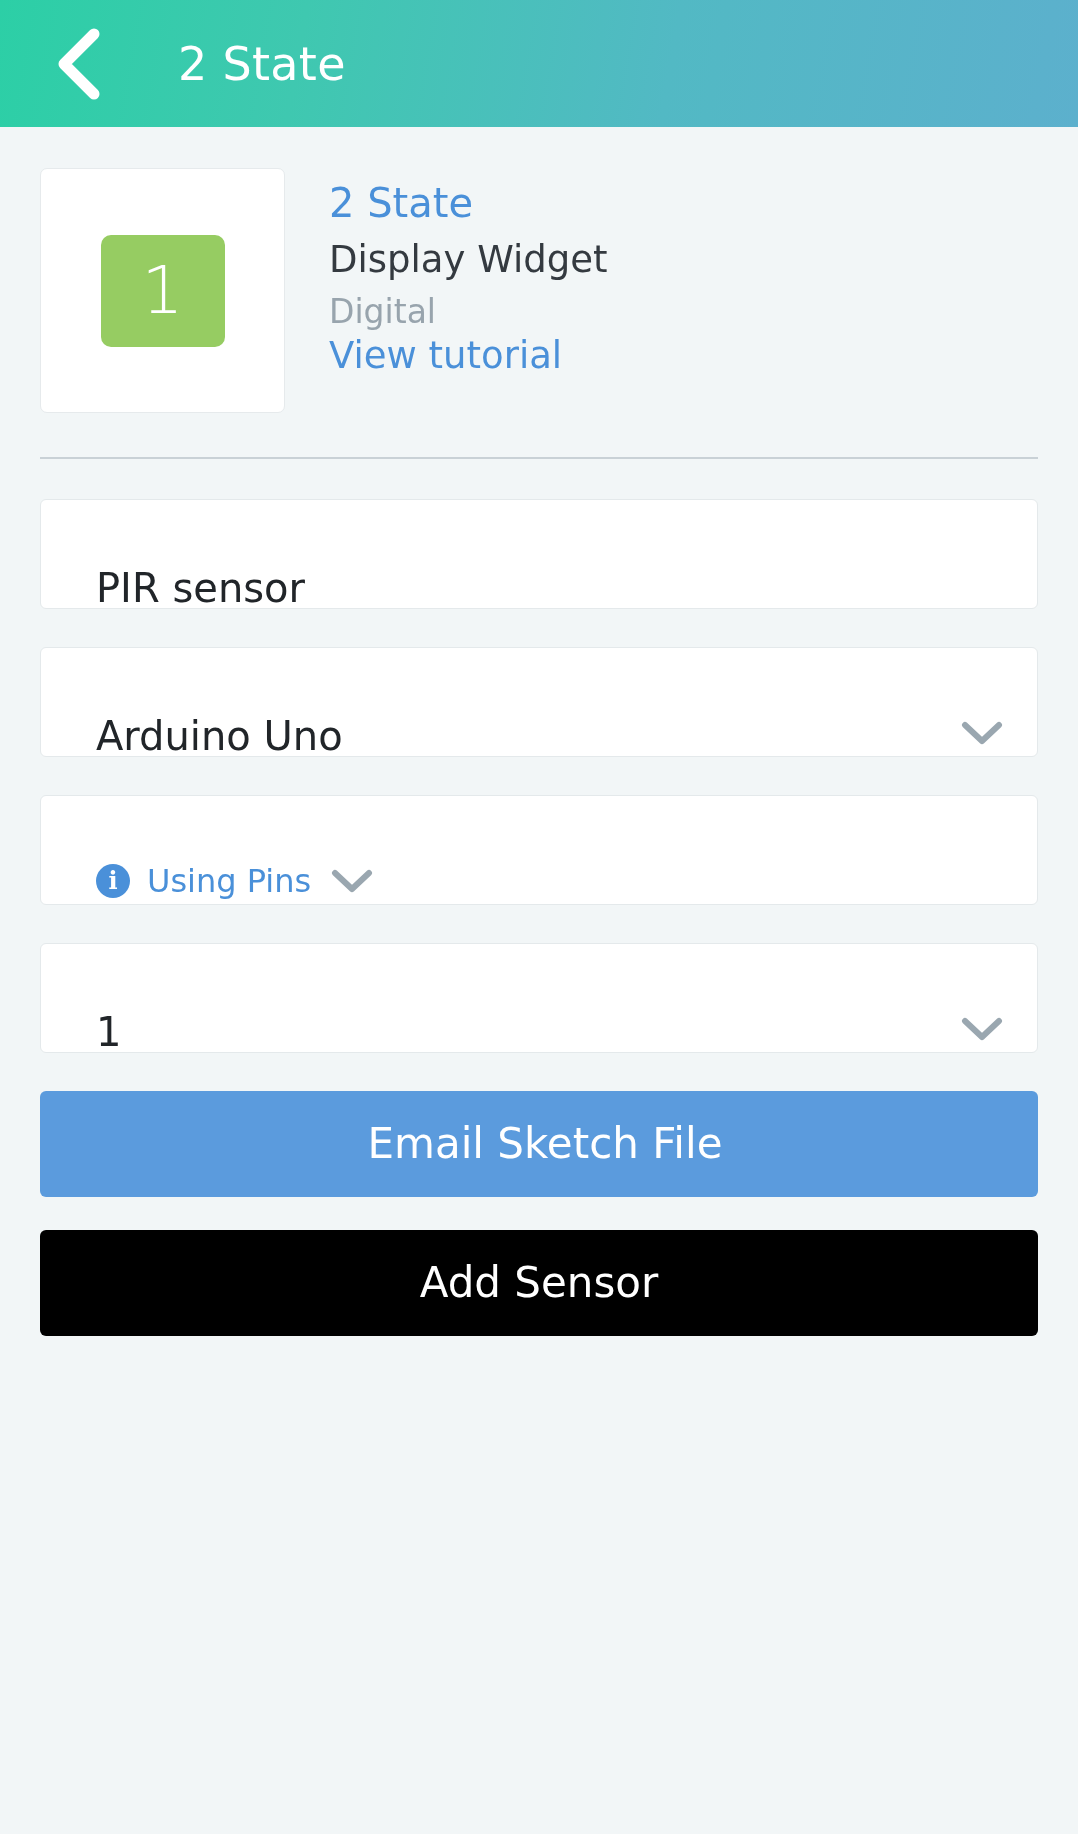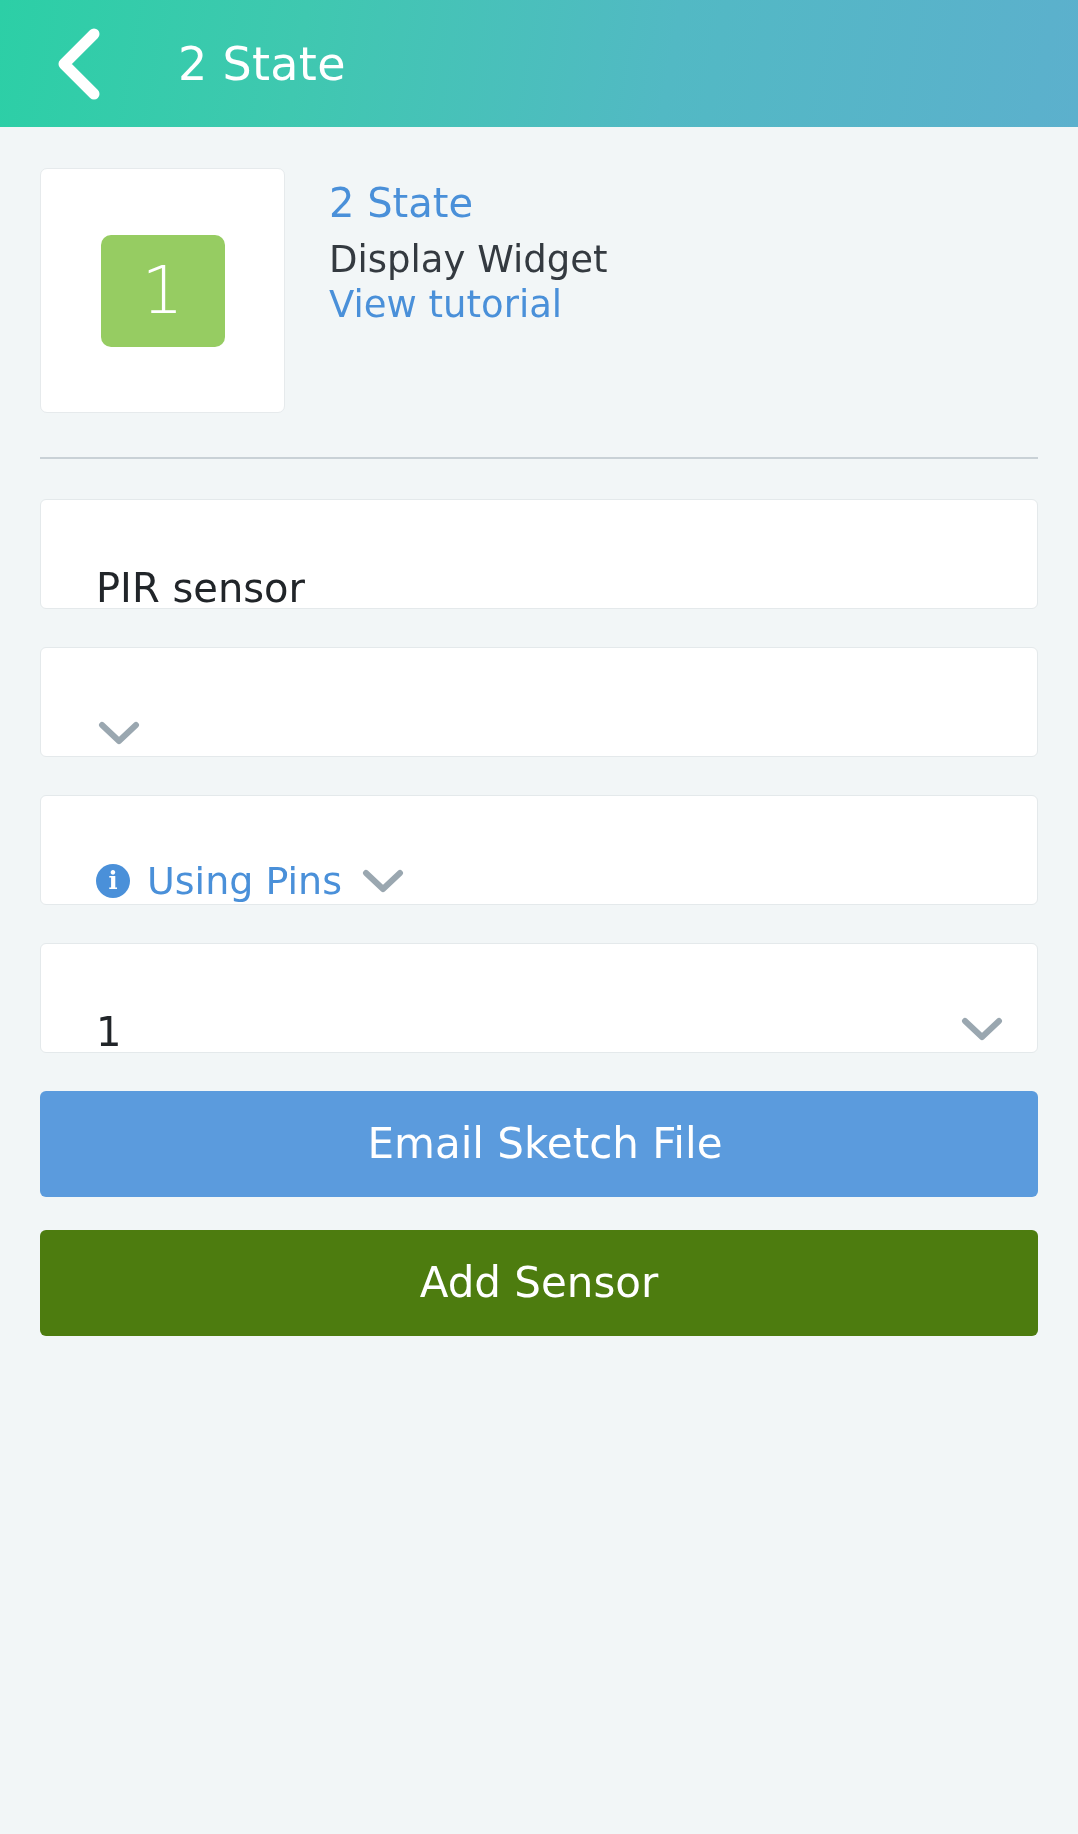--- a/index.html
+++ b/index.html
@@ -200,21 +200,21 @@
     display: flex;
     align-items: center;
     justify-content: center;
     line-height: 1;
     flex: 0 0 auto;
     font-family: "DejaVu Serif", serif;
   }
 
   .pins-label {
     color: #4a90d9;
-    font-size: 38px;
+    font-size: 32px;
     font-weight: 400;
     line-height: 1;
     white-space: nowrap;
   }
 
   .chevron {
     width: 46px;
     height: 46px;
     display: flex;
     align-items: center;
@@ -247,21 +247,21 @@
   }
 
   .btn-label {
     color: #ffffff;
     font-size: 42px;
     font-weight: 400;
     line-height: 1;
   }
 
   .btn-email { background: #5b9bdd; padding-left: 12px; }
-  .btn-add   { background: #4d7c0f; }
+  .btn-add   { background: #000000; }
 
   .filler { flex: 1 1 auto; }
 </style>
 </head>
 <body>
 
 <div id="app">
 
   <div class="header">
     <div class="back-btn">
@@ -280,34 +280,36 @@
 
       <div class="preview-card">
         <div class="preview-tile">
           <span class="preview-tile-value">1</span>
         </div>
       </div>
 
       <div class="widget-meta">
         <div class="widget-name">2 State</div>
         <div class="widget-type">Display Widget</div>
+        <div class="widget-kind">Digital</div>
         <div class="tutorial-link">View tutorial</div>
       </div>
 
     </div>
 
     <div class="divider"></div>
 
     <div class="form">
 
       <div class="field">
         <div class="field-value">PIR sensor</div>
       </div>
 
       <div class="field">
+        <div class="field-value">Arduino Uno</div>
         <div class="field-right">
           <span class="chevron">
             <svg width="42" height="26" viewBox="0 0 42 26" fill="none" aria-hidden="true">
               <path d="M4 5 L21 21 L38 5" stroke="#9aa7b0" stroke-width="6" stroke-linecap="round" stroke-linejoin="round"></path>
             </svg>
           </span>
         </div>
       </div>
 
       <div class="field">

